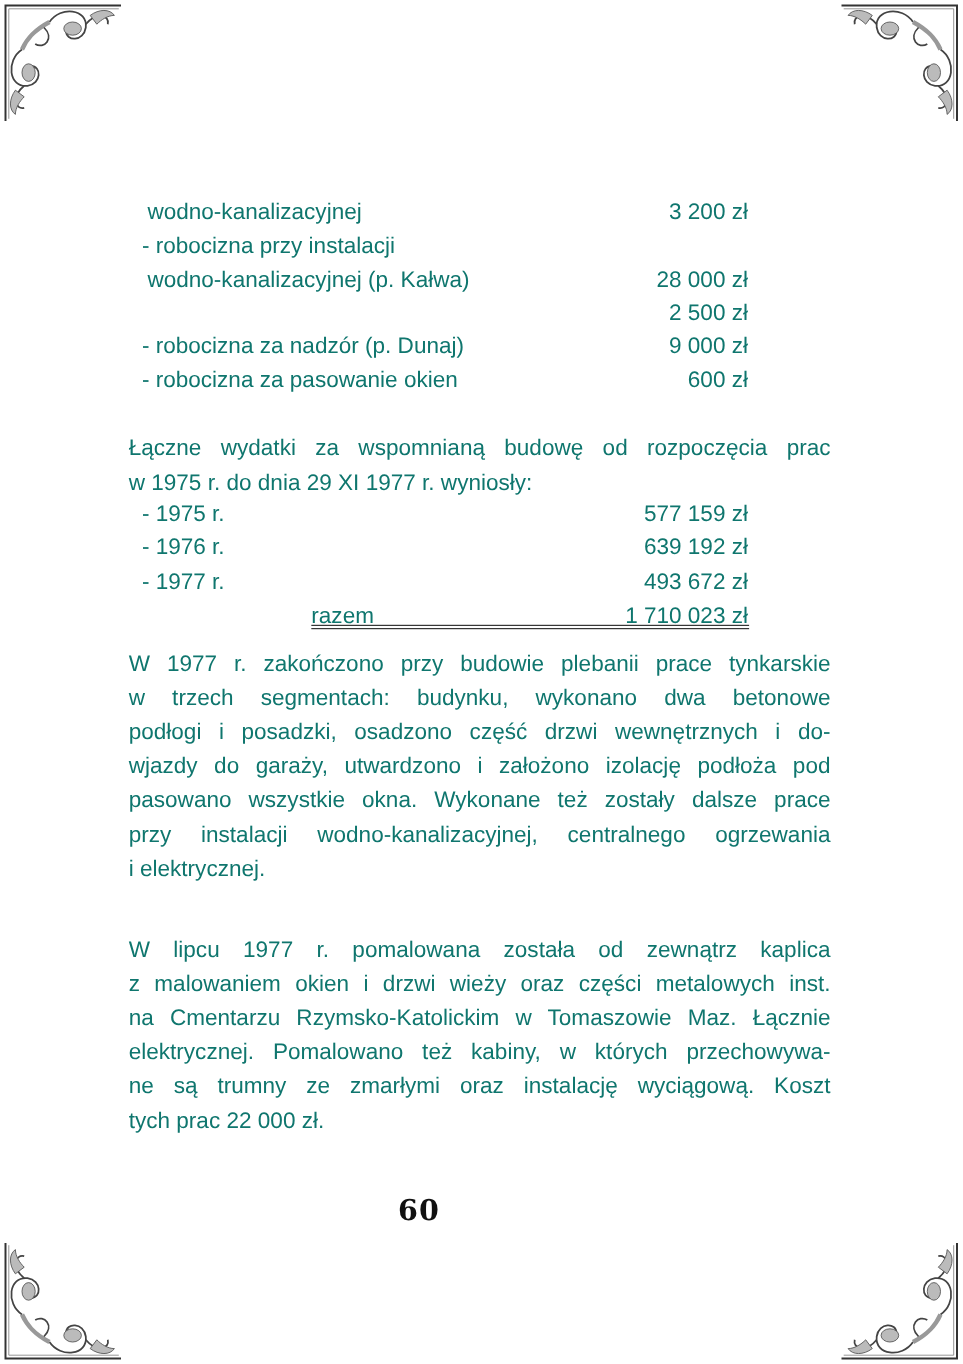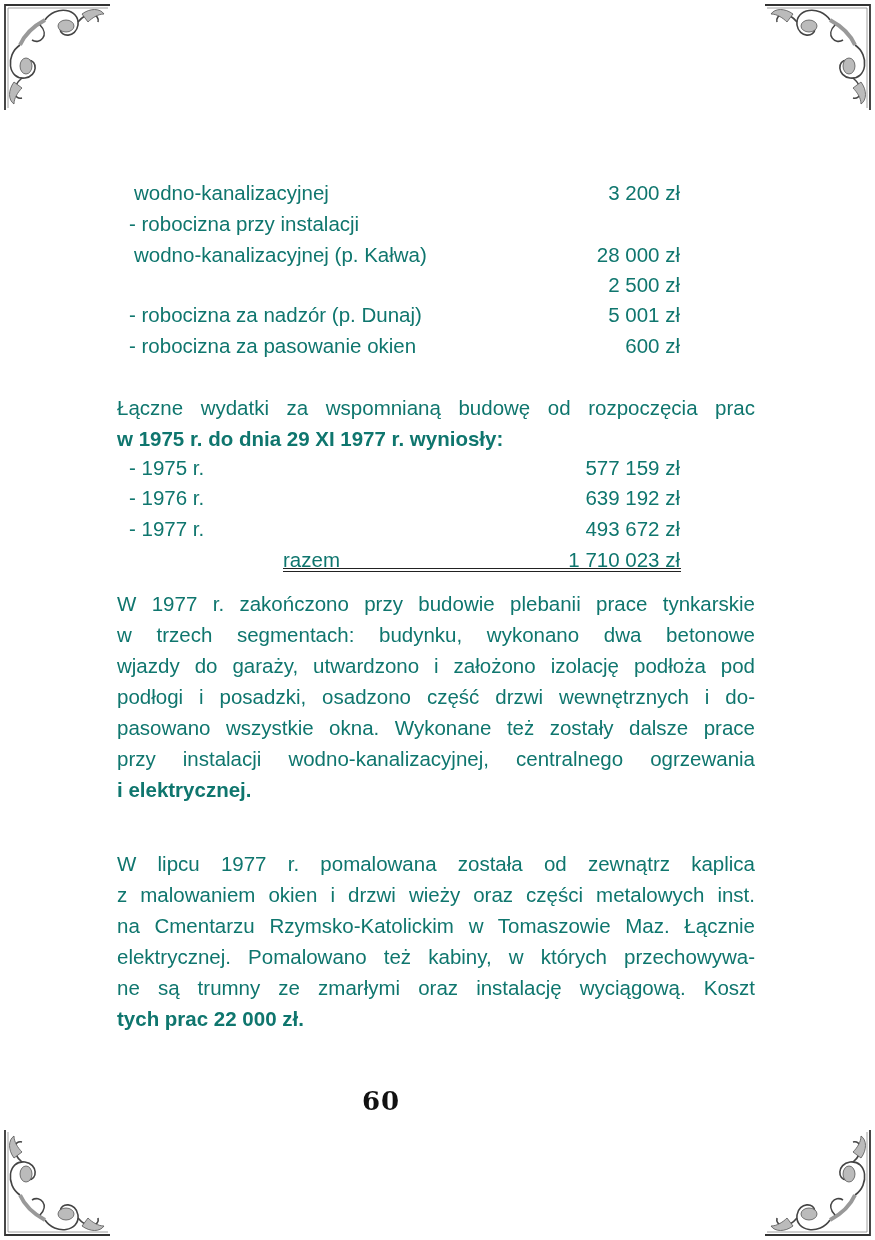--- a/index.html
+++ b/index.html
@@ -5,21 +5,21 @@
   html, body { margin:0; padding:0; background:#ffffff; }
   body { width:875px; height:1240px; position:relative; overflow:hidden; }
   .page { position:absolute; left:0; top:0; width:875px; height:1240px; background:#fff; }
   .text { font-family:"Liberation Sans", sans-serif; font-size:20.5px; color:#0f766e; }
   .row { position:absolute; left:117px; width:563px; height:30px; line-height:30px; }
   .row .lbl { position:absolute; left:12px; white-space:nowrap; }
   .row .val { position:absolute; right:0; white-space:nowrap; }
   .row .lbl.indent { left:17px; }
   .para { position:absolute; left:117px; width:638px; line-height:31px; text-align:justify; }
   .para .ln { display:block; height:31px; text-align:justify; text-align-last:justify; white-space:nowrap; }
-  .para .ln.last { text-align-last:left;font-weight:bold; }
+  .para .ln.last { text-align-last:left; }
   .razem-row { position:absolute; left:283px; width:397px; height:30px; line-height:30px; top:545px; }
   .razem-row .lbl { position:absolute; left:0; }
   .razem-row .val { position:absolute; right:0; }
   .razem-rule1 { position:absolute; left:283px; width:398px; top:568px; height:0; border-top:1.5px solid #222; }
   .razem-rule2 { position:absolute; left:283px; width:398px; top:571px; height:0; border-top:1.5px solid #222; }
   .pagenum { position:absolute; left:0; width:762px; top:1086px; text-align:center; font-family:"DejaVu Serif", serif; font-weight:bold; font-size:26px; color:#111; letter-spacing:1px; }
   .corner { position:absolute; width:115px; height:115px; }
   .corner svg { width:115px; height:115px; display:block; }
   .c-tl { left:0; top:0; }
   .c-tr { right:0; top:0; transform:scaleX(-1); }
@@ -123,21 +123,21 @@
     </div>
     <div class="row text" style="top:240px">
       <span class="lbl indent">wodno-kanalizacyjnej (p. Kałwa)</span>
       <span class="val">28 000 zł</span>
     </div>
     <div class="row text" style="top:270px">
       <span class="val">2 500 zł</span>
     </div>
     <div class="row text" style="top:300px">
       <span class="lbl">- robocizna za nadzór (p. Dunaj)</span>
-      <span class="val">5 001 zł</span>
+      <span class="val">9 000 zł</span>
     </div>
     <div class="row text" style="top:331px">
       <span class="lbl">- robocizna za pasowanie okien</span>
       <span class="val">600 zł</span>
     </div>
   </div>
 
   <div class="para text" style="top:392px">
     <span class="ln">Łączne wydatki za wspomnianą budowę od rozpoczęcia prac</span>
     <span class="ln last">w 1975 r. do dnia 29 XI 1977 r. wyniosły:</span>
@@ -161,22 +161,22 @@
   <div class="razem-row text">
     <span class="lbl">razem</span>
     <span class="val">1 710 023 zł</span>
   </div>
   <div class="razem-rule1"></div>
   <div class="razem-rule2"></div>
 
   <div class="para text" style="top:588px">
     <span class="ln">W 1977 r. zakończono przy budowie plebanii prace tynkarskie</span>
     <span class="ln">w trzech segmentach: budynku, wykonano dwa betonowe</span>
+    <span class="ln">podłogi i posadzki, osadzono część drzwi wewnętrznych i do-</span>
     <span class="ln">wjazdy do garaży, utwardzono i założono izolację podłoża pod</span>
-    <span class="ln">podłogi i posadzki, osadzono część drzwi wewnętrznych i do-</span>
     <span class="ln">pasowano wszystkie okna. Wykonane też zostały dalsze prace</span>
     <span class="ln">przy instalacji wodno-kanalizacyjnej, centralnego ogrzewania</span>
     <span class="ln last">i elektrycznej.</span>
   </div>
 
   <div class="para text" style="top:848px">
     <span class="ln">W lipcu 1977 r. pomalowana została od zewnątrz kaplica</span>
     <span class="ln">z malowaniem okien i drzwi wieży oraz części metalowych inst.</span>
     <span class="ln">na Cmentarzu Rzymsko-Katolickim w Tomaszowie Maz. Łącznie</span>
     <span class="ln">elektrycznej. Pomalowano też kabiny, w których przechowywa-</span>

